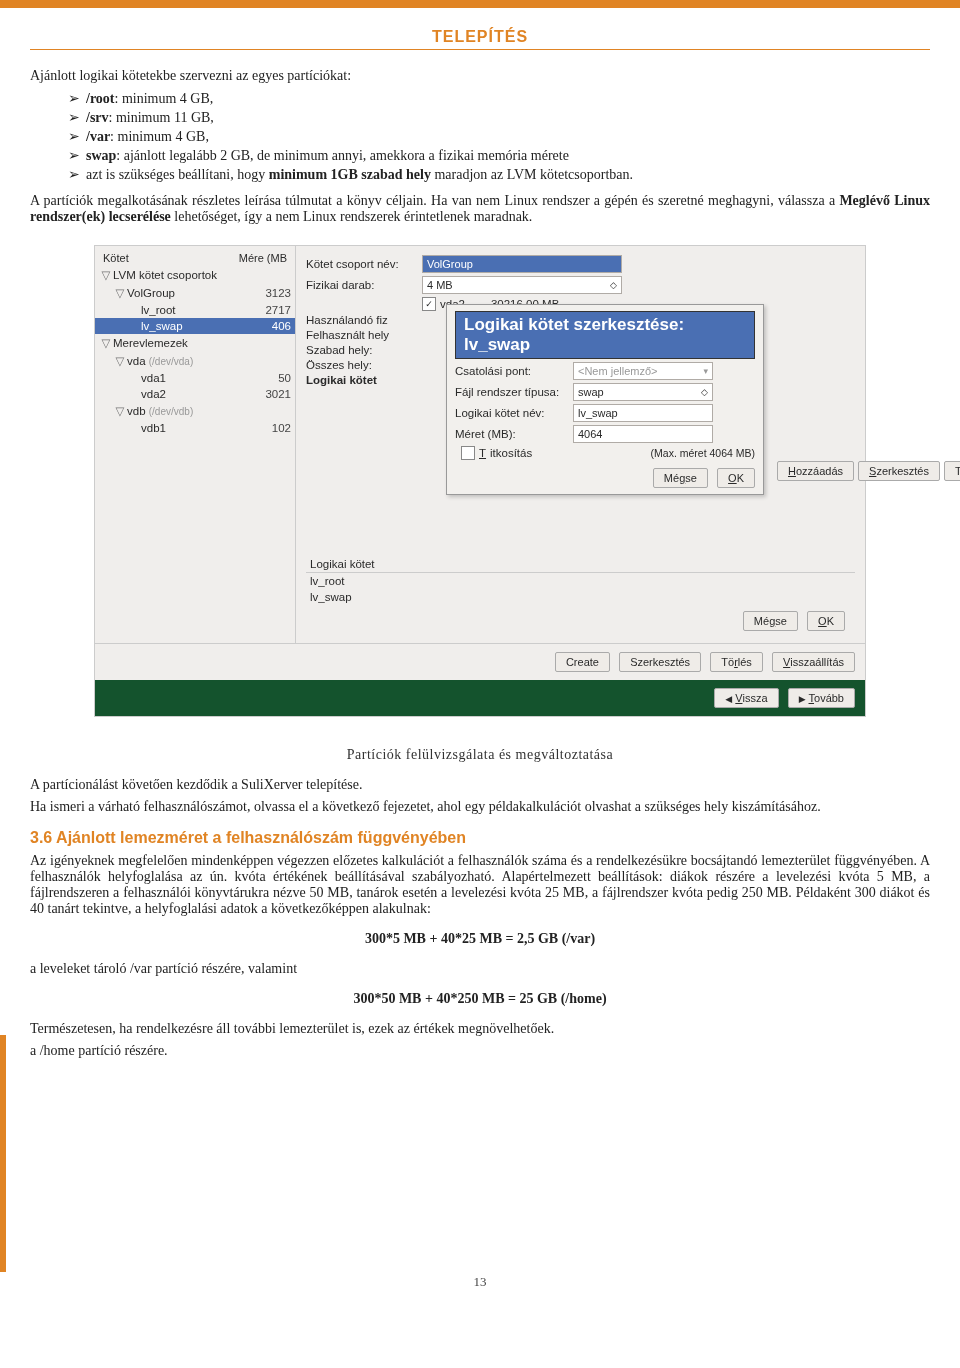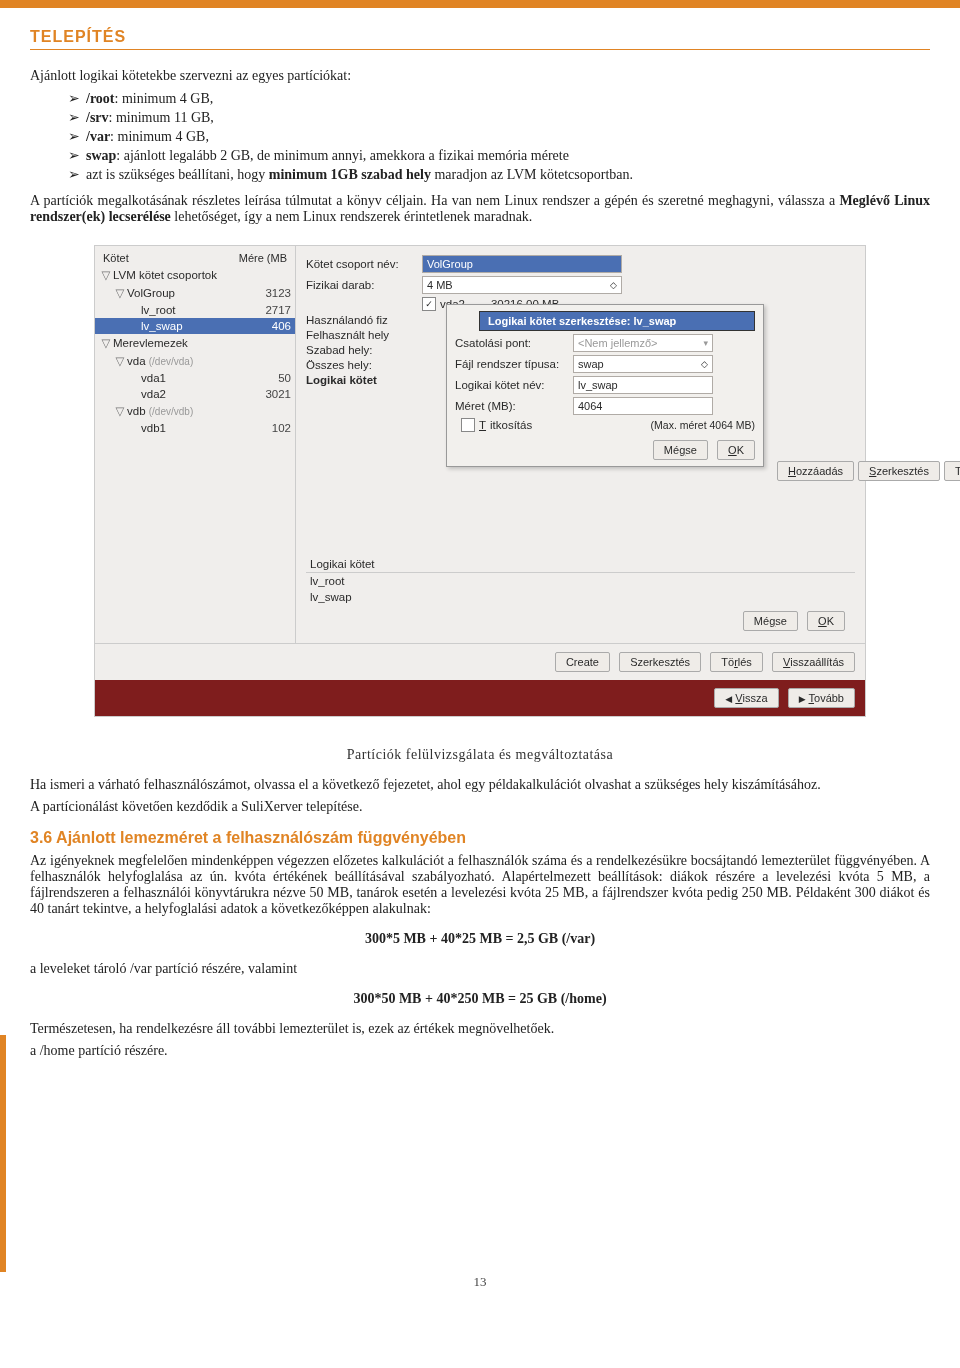--- a/index.html
+++ b/index.html
@@ -26,21 +26,21 @@
   }
   .side-rule {
     position: absolute;
     top: 1035px;
     bottom: 28px;
     left: 0;
     width: 6px;
     background: #e08424;
   }
   .page-header {
-    text-align: left;
+    text-align: center;
     color: #e08424;
     letter-spacing: 1px;
     font-family: 'Trebuchet MS', Arial, sans-serif;
     font-size: 16px;
     font-weight: 600;
     margin: 10px 0 18px 0;
     border-bottom: 1px solid #e08424;
     padding-bottom: 3px;
   }
   p { margin: 6px 0; text-align: justify; }
@@ -87,21 +87,21 @@
     background:#fff; border:1px solid #b0aba6; height:18px;
     padding:1px 4px; font-size:11px; display:flex; align-items:center;
     justify-content:space-between; box-sizing:border-box;
   }
   .inp.sel { background:#4a6fb3; color:#fff; }
   .spin { width:200px; }
   .check { display:inline-flex; align-items:center; gap:4px; }
   .checkbox { width:12px; height:12px; border:1px solid #888; background:#fff; display:inline-flex; align-items:center; justify-content:center; font-size:9px; }
   .sub-title {
     background:#4a6fb3; color:#fff; font-weight:bold;
-    padding:3px 8px; border:1px solid #333; font-size:11px;margin-left:24px;
+    padding:3px 8px; border:1px solid #333; font-size:17px;
   }
   .sub-box {
     background:#f2f0ed; border:1px solid #999; padding:6px 8px;
     position:absolute; left:150px; top:58px; width:300px;
     box-shadow: 2px 2px 4px rgba(0,0,0,.2);
   }
   .sub-box .fld .lab { width:112px; }
   .sub-box .inp { width:140px; }
   .sub-buttons { text-align:right; margin-top:8px; }
   .btn {
@@ -109,21 +109,21 @@
     padding:3px 10px; font-size:11px; margin-left:6px;
     border-radius:2px;
   }
   .side-buttons { position:absolute; right:10px; top:215px; display:flex; gap:4px; width:78px;}
   .side-buttons .btn{ margin:0; text-align:center;}
   .lower-list { margin-top: 170px; }
   .lower-list .row { padding:2px 4px; }
   .bottom-row1 { text-align:right; padding:6px 10px; }
   .bottom-row2 { border-top:1px solid #ccc; text-align:right; padding:8px 10px; }
   .nav-row {
-    background:#7f1d1d; padding:8px 10px; text-align:right;
+    background:#14532d; padding:8px 10px; text-align:right;
   }
   .nav-row .btn { background:#efece8; }
   .tri { font-size:9px; }
 
   .caption {
     text-align:center;
     font-family: Georgia, serif;
     font-size: 14px;
     letter-spacing: .5px;
     margin: 30px 0 14px 0;
@@ -332,22 +332,22 @@
       <span class="btn"><span class="u">V</span>isszaállítás</span>
     </div>
     <div class="nav-row">
       <span class="btn"><span class="tri">◀</span> <span class="u">V</span>issza</span>
       <span class="btn"><span class="tri">▶</span> <span class="u">T</span>ovább</span>
     </div>
   </div>
 
   <div class="caption">Partíciók felülvizsgálata és megváltoztatása</div>
 
+  <p>A partícionálást követően kezdődik a SuliXerver telepítése.</p>
   <p>Ha ismeri a várható felhasználószámot, olvassa el a következő fejezetet, ahol egy példakalkulációt olvashat a szükséges hely kiszámításához.</p>
-  <p>A partícionálást követően kezdődik a SuliXerver telepítése.</p>
 
   <h3 class="sec">3.6 Ajánlott lemezméret a felhasználószám függvényében</h3>
 
   <p>Az igényeknek megfelelően mindenképpen végezzen előzetes kalkulációt a felhasználók száma és a rendelkezésükre bocsájtandó lemezterület függvényében. A felhasználók helyfoglalása az ún. kvóta értékének beállításával szabályozható. Alapértelmezett beállítások: diákok részére a levelezési kvóta 5 MB, a fájlrendszeren a felhasználói könyvtárukra nézve 50 MB, tanárok esetén a levelezési kvóta 25 MB, a fájlrendszer kvóta pedig 250 MB. Példaként 300 diákot és 40 tanárt tekintve, a helyfoglalási adatok a következőképpen alakulnak:</p>
 
   <div class="formula">300*5 MB + 40*25 MB = 2,5 GB (/var)</div>
   <p>a leveleket tároló /var partíció részére, valamint</p>
   <div class="formula">300*50 MB + 40*250 MB = 25 GB (/home)</div>
   <p>Természetesen, ha rendelkezésre áll további lemezterület is, ezek az értékek megnövelhetőek.</p>
   <p>a /home partíció részére.</p>

